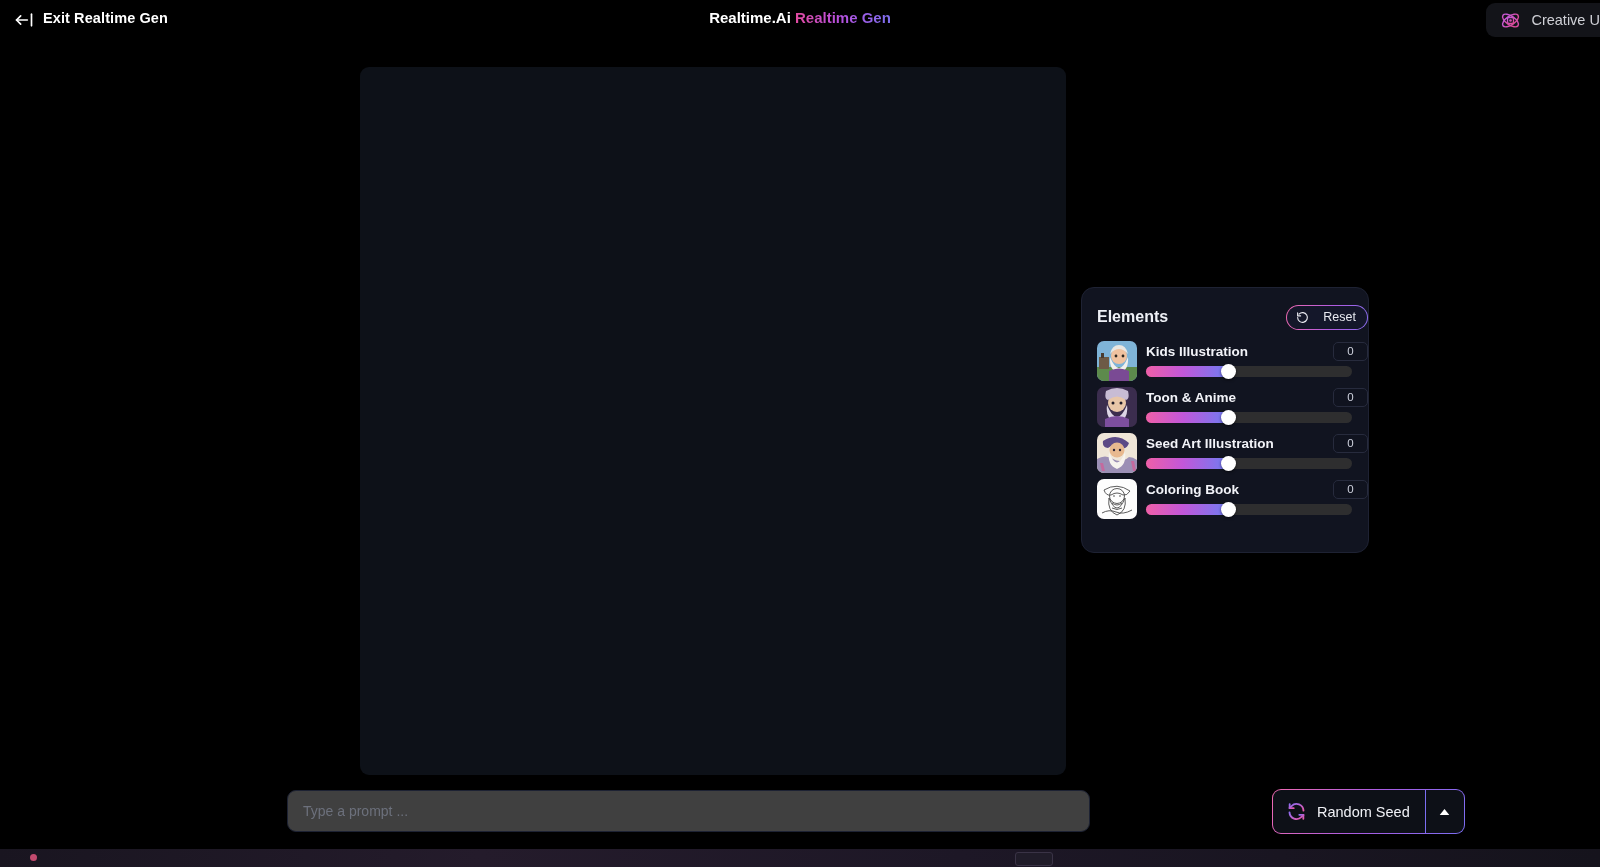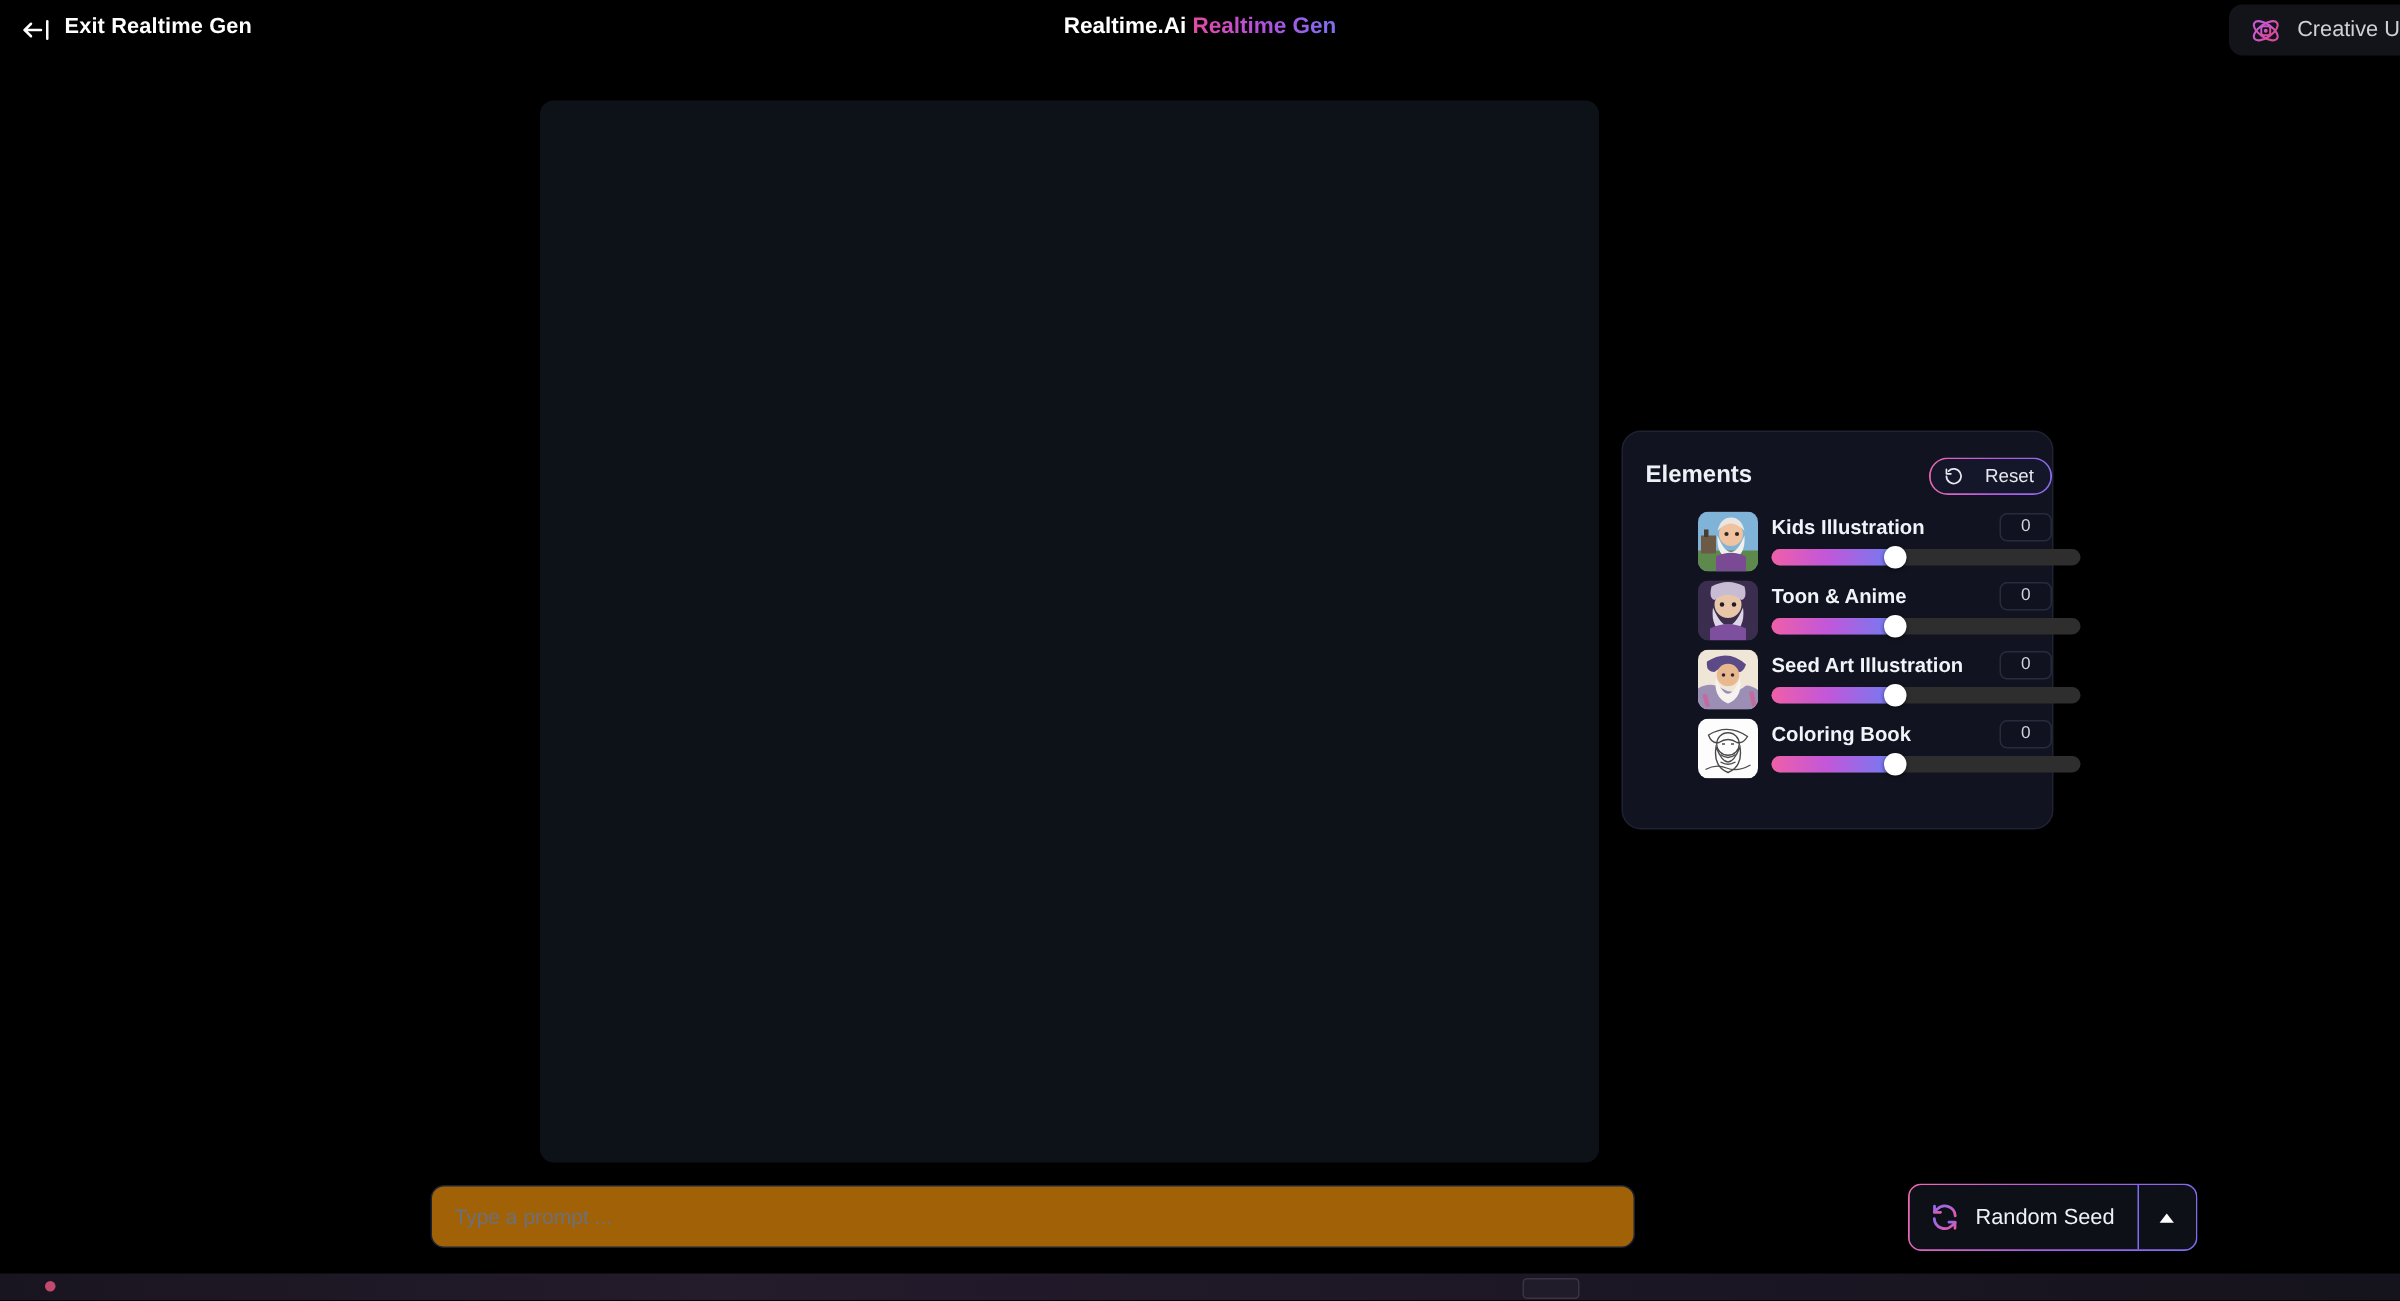--- a/index.html
+++ b/index.html
@@ -77,21 +77,20 @@
       linear-gradient(100deg,#f06ab0 0%,#b15be0 55%,#8a6ef0 100%) border-box;
     border:1.4px solid transparent;
     text-align:right;
   }
   .reset-icon { width:13px; height:13px; display:block; }
   .reset-label { color:#e8e9f0; font-size:12.5px; font-weight:400; }
 
   .elem-row {
     display:flex; align-items:flex-start; gap:9px;
     margin-bottom:6px;
-    margin-left:35px;
   }
   .thumb {
     width:40px; height:40px; border-radius:7px; flex:0 0 auto;
     overflow:hidden; position:relative; background:#2a2030;
   }
   .thumb svg { display:block; width:40px; height:40px; }
   .row-body { flex:1 1 auto; min-width:0; padding-top:1px; }
   .row-top {
     display:flex; align-items:center; justify-content:space-between;
     height:19px; margin-bottom:5px;
@@ -116,21 +115,21 @@
   .slider-thumb {
     position:absolute; top:-2px; width:15px; height:15px;
     border-radius:50%; background:#ffffff;
     box-shadow:0 1px 3px rgba(0,0,0,.55);
   }
 
   
   .prompt-wrap {
     position:absolute; left:287px; top:790px;
     width:803px; height:42px;
-    background:#a16207; border:1px solid #1d2233; border-radius:9px;
+    background:#404040; border:1px solid #1d2233; border-radius:9px;
     display:flex; align-items:center; padding:0 15px;
   }
   .prompt-input {
     width:100%; height:100%; background:transparent; border:0; outline:0;
     color:#c9ccd6; font-family:"Liberation Sans", sans-serif; font-size:14px;
   }
   .prompt-input::placeholder { color:#6c707c; }
 
   .mode-select {
     position:absolute; left:1102px; top:790px;

